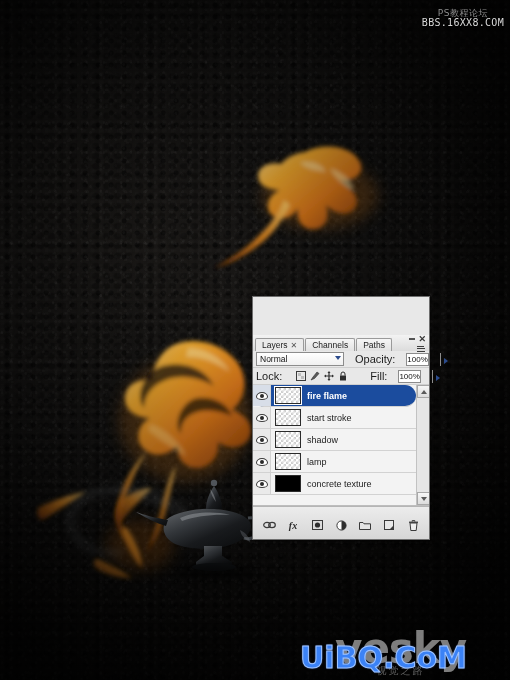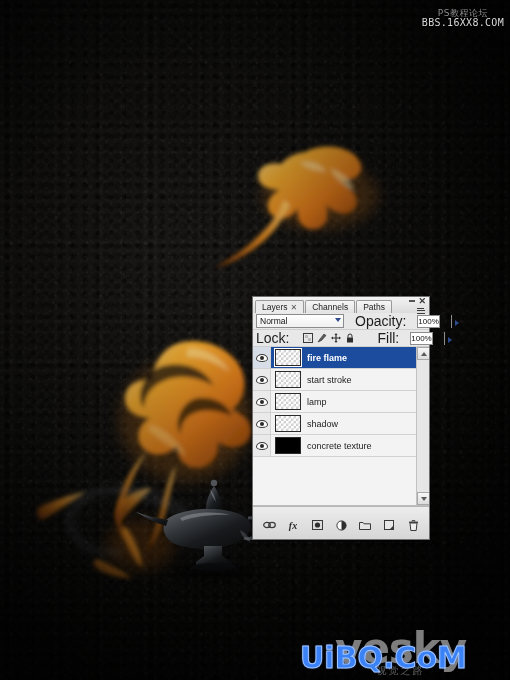--- a/index.html
+++ b/index.html
@@ -64,20 +64,21 @@
     display:flex; flex-direction:column;
     user-select:none;
   }
 
   
   .panel-titlebar {
     height:16px;
     background:linear-gradient(#f3f3f3,#dcdcdc);
     position:relative;
     flex:0 0 auto;
+    margin-top:38px;
   }
   .win-btns {
     position:absolute; right:3px; top:0px;
     display:flex; gap:3px; align-items:center;
     font-size:8px; color:#3a3a3a; line-height:9px;
   }
   .win-btns span { cursor:pointer; }
   .minimize-gly { display:inline-block; width:6px; height:2px; background:#555; margin-bottom:2px;}
   .close-gly { font-size:9px; font-weight:bold; }
 
@@ -136,21 +137,21 @@
     cursor:pointer;
     color:#111;
   }
   .blend-select .caret {
     position:absolute; right:2px; top:3px;
     width:0;height:0;
     border-left:3px solid transparent;
     border-right:3px solid transparent;
     border-top:4px solid #2b4b8c;
   }
-  .field-label { font-size:14px; white-space:nowrap; color:#1c1c1c; }
+  .field-label { font-size:11px; white-space:nowrap; color:#1c1c1c; }
   .num-field {
     width:29px; height:13px;
     background:#fff; border:1px solid #8c8c8c;
     font-size:8px; line-height:11px; text-align:center;
     color:#111;
   }
   .spin-btn {
     width:12px;height:13px;
     background:linear-gradient(#eaeaea,#cfcfcf);
     border:1px solid #8c8c8c; border-left:none;
@@ -179,21 +180,21 @@
     border-bottom:1px solid #bdbdbd;
   }
   .layer-rows { position:absolute; left:0; top:0; right:13px; bottom:0; }
   .layer-row {
     display:flex; align-items:center;
     height:22px;
     border-bottom:1px solid #d2d2d2;
     background:#f3f3f3;
     cursor:pointer;
   }
-  .layer-row.selected { background:#1b4c9e; }
+  .layer-row.selected { background:#1b4c9e;border-radius:11px; }
   .layer-row.selected .layer-name { color:#fff; font-weight:bold; }
   .eye-cell {
     width:18px; height:100%;
     display:flex; align-items:center; justify-content:center;
     border-right:1px solid #d2d2d2;
     background:#eaeaea;
   }
   .layer-row.selected .eye-cell { background:#d8dee8; }
   .eye {
     width:12px;height:8px;
@@ -528,31 +529,31 @@
         <div class="layer-name">start stroke</div>
       </div>
 
       <div class="layer-row">
         <div class="eye-cell">
             <div class="eye"></div>
           </div>
         <div class="thumb-cell">
             <div class="thumb"></div>
           </div>
-        <div class="layer-name">lamp</div>
+        <div class="layer-name">shadow</div>
       </div>
 
       <div class="layer-row">
         <div class="eye-cell">
             <div class="eye"></div>
           </div>
         <div class="thumb-cell">
             <div class="thumb"></div>
           </div>
-        <div class="layer-name">shadow</div>
+        <div class="layer-name">lamp</div>
       </div>
 
       <div class="layer-row">
         <div class="eye-cell">
             <div class="eye"></div>
           </div>
         <div class="thumb-cell">
             <div class="thumb solid-black"></div>
           </div>
         <div class="layer-name">concrete texture</div>

